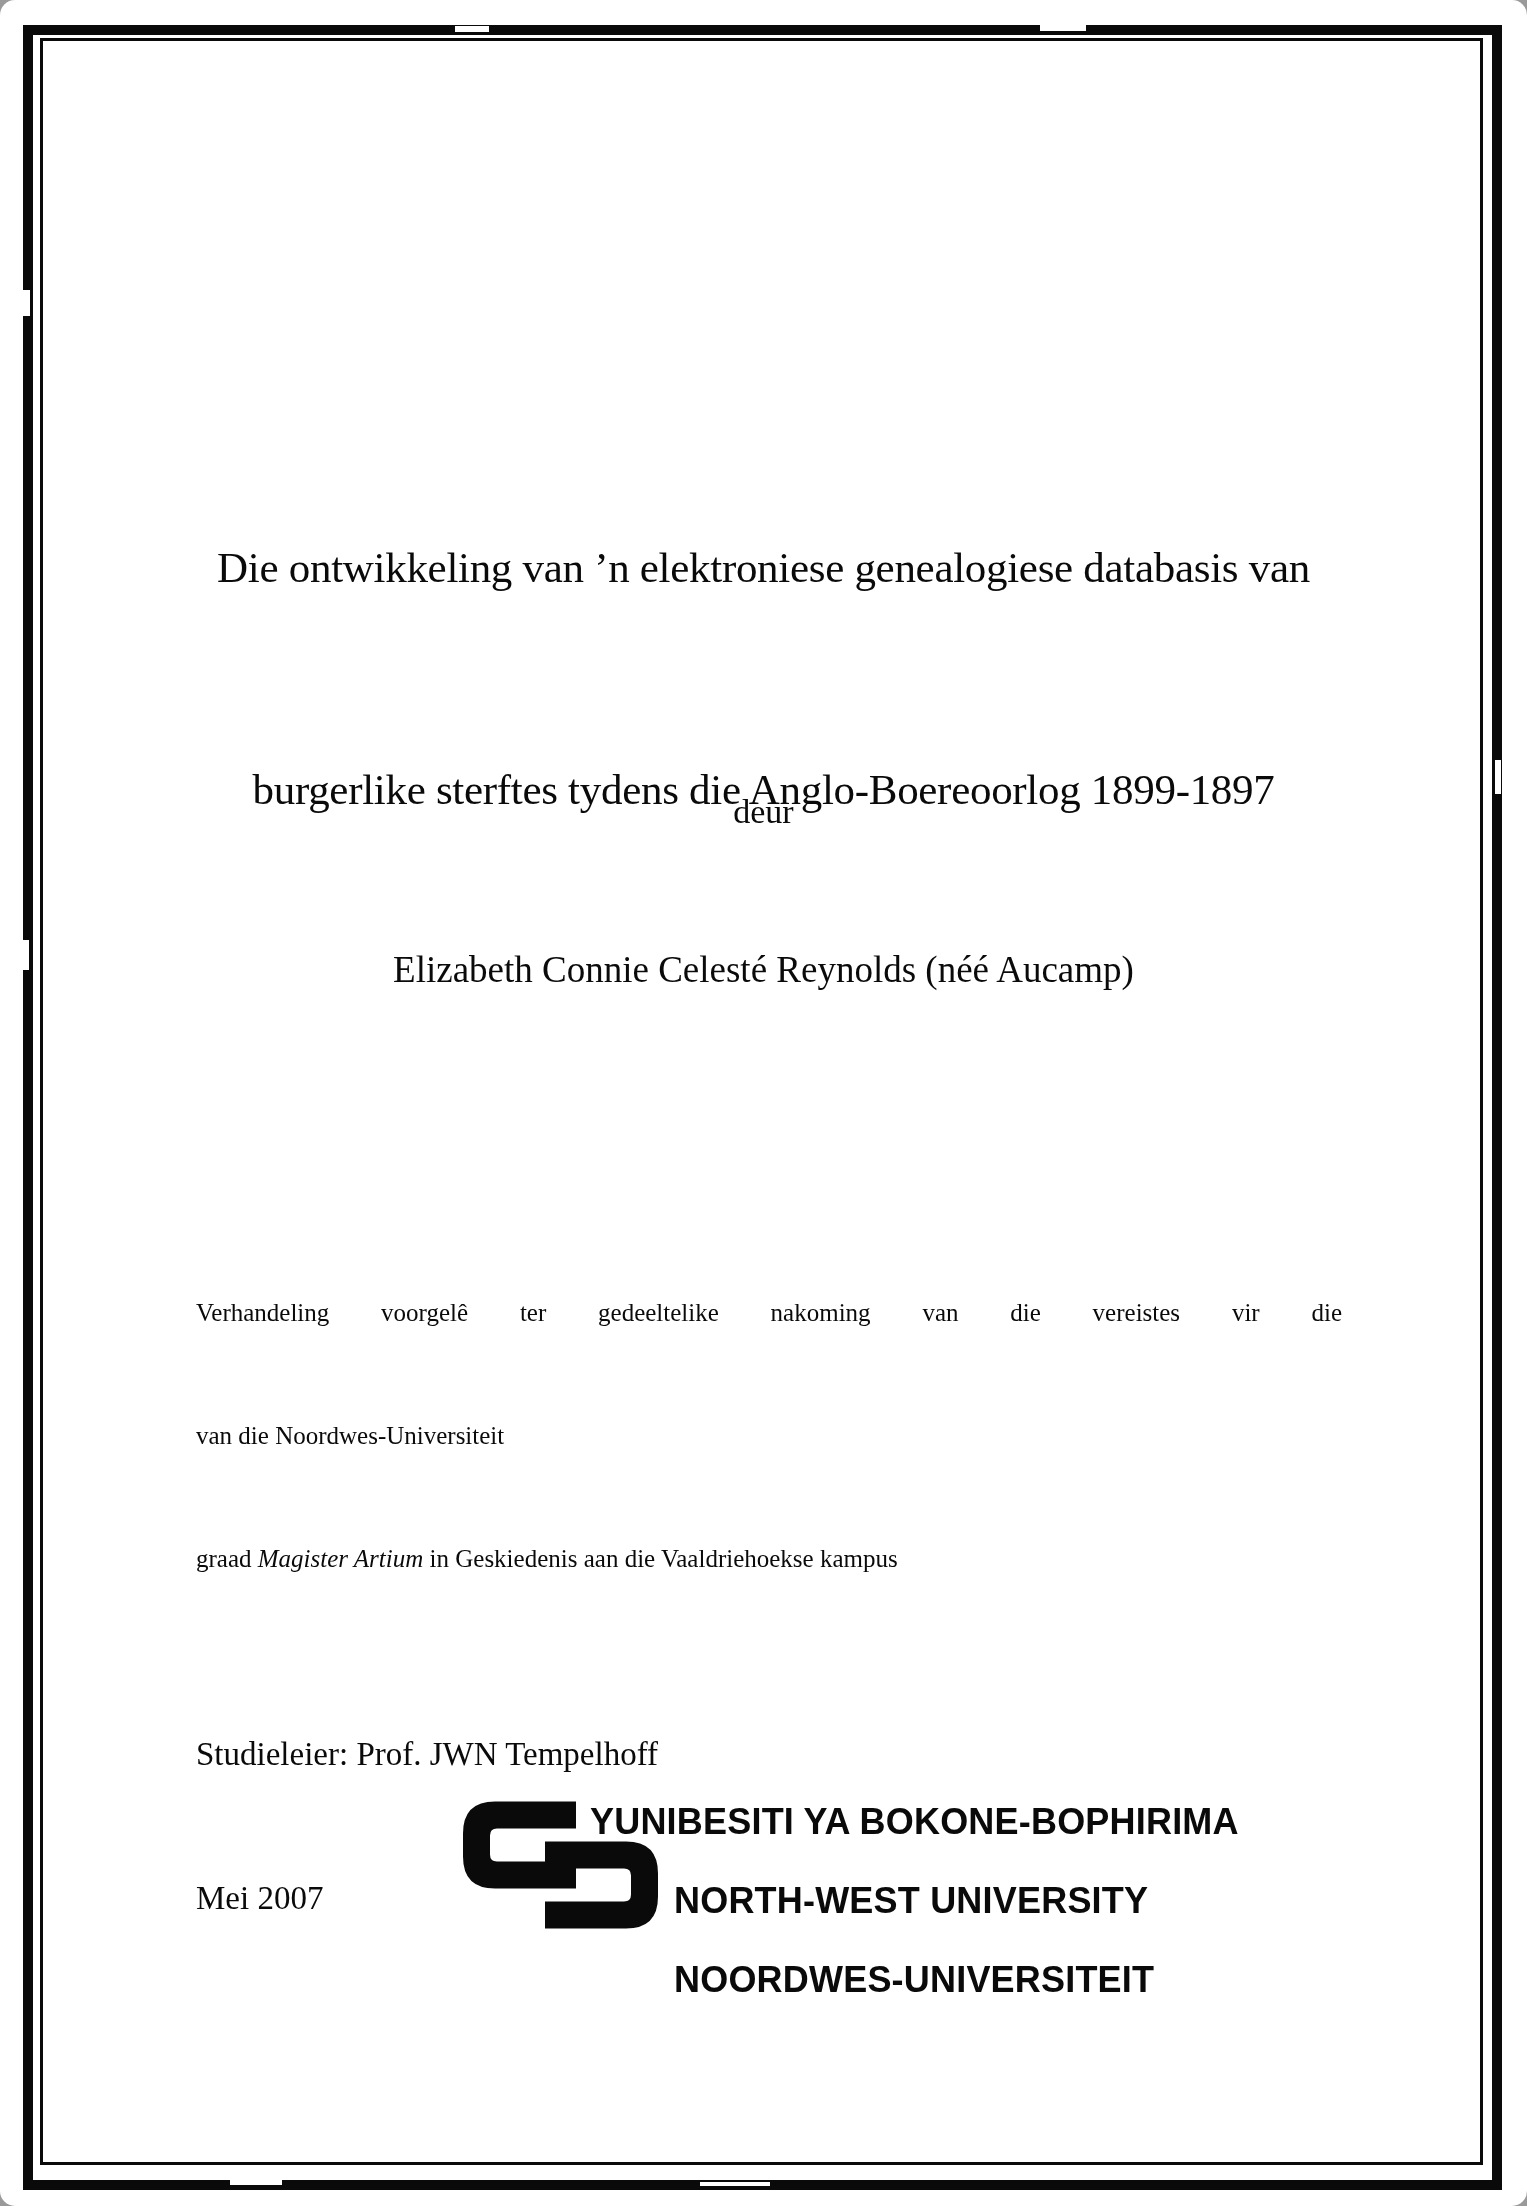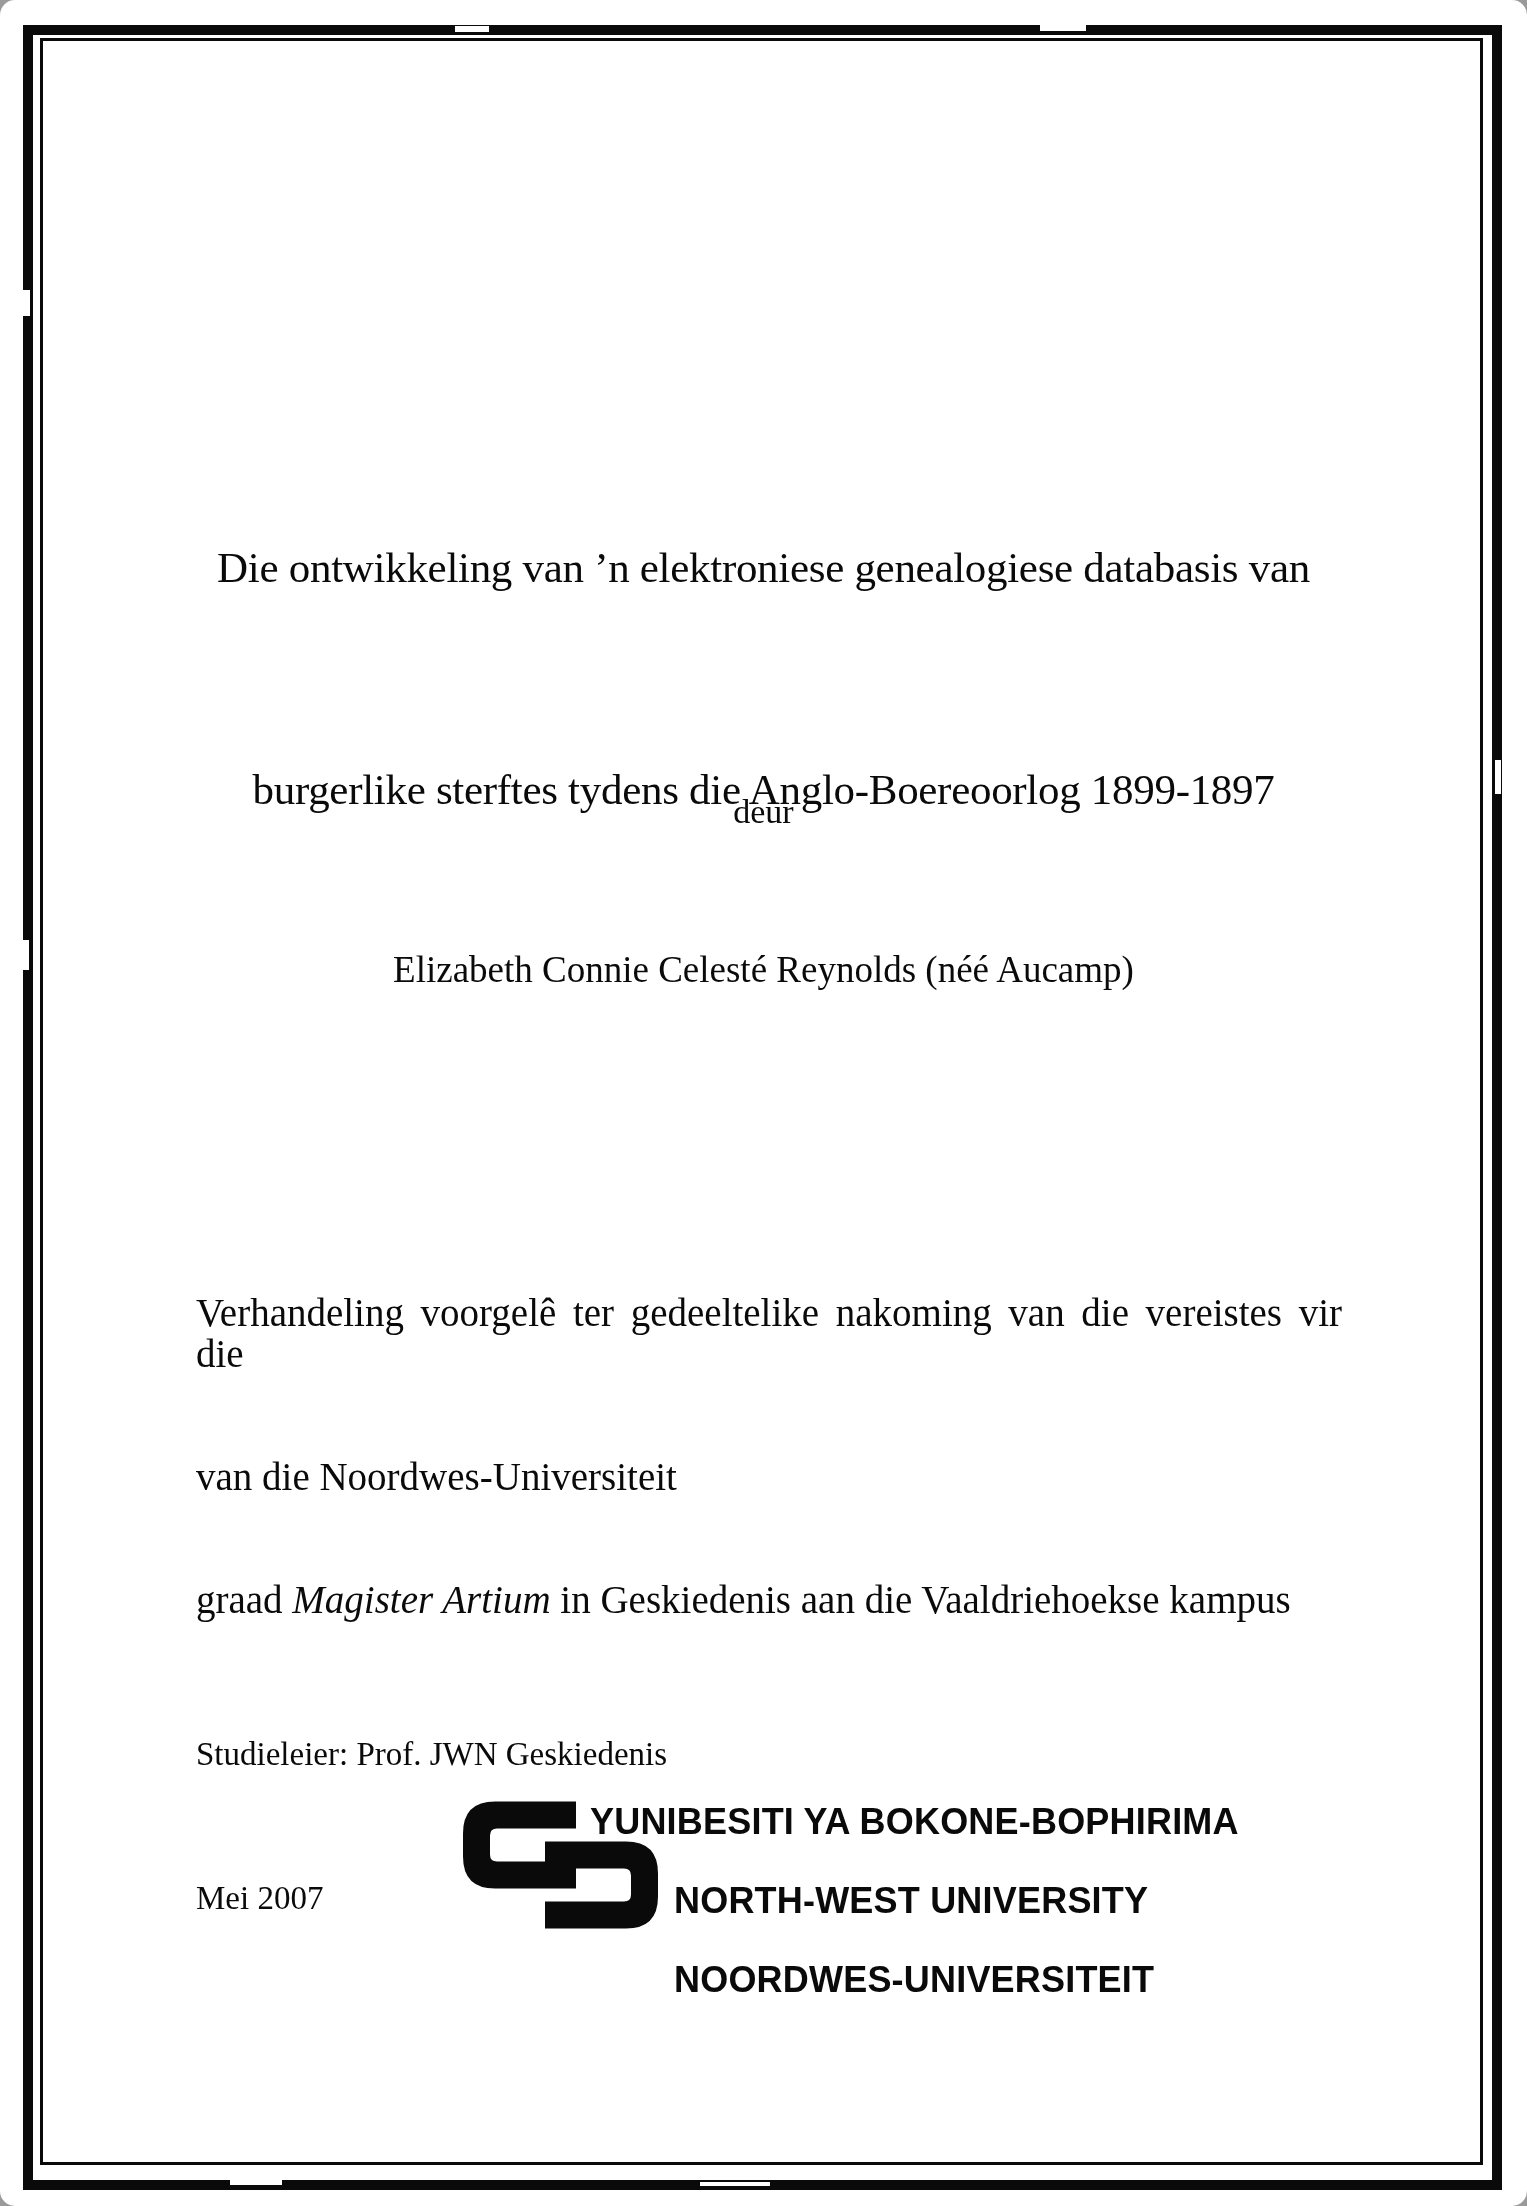--- a/index.html
+++ b/index.html
@@ -52,21 +52,21 @@
   }
   .author{
     top:948px;
     font-size:37px;
     line-height:44px;
   }
   .statement{
     top:1210px;
     left:196px;
     width:1146px;
-    font-size:39px;
+    font-size:25px;
     line-height:41px;
   }
   .statement .justified{
     text-align:justify;
     text-align-last:justify;
   }
   .statement .em{font-style:italic;}
   .supervisor-block{
     top:1634px;
     left:196px;
@@ -122,21 +122,21 @@
 
   <div class="txt center byline">deur</div>
 
   <div class="txt statement">
     <div class="justified">Verhandeling voorgelê ter gedeeltelike nakoming van die vereistes vir die</div>
     <div>van die Noordwes-Universiteit</div>
     <div><span>graad </span><span class="em">Magister Artium</span><span> in Geskiedenis aan die Vaaldriehoekse kampus</span></div>
   </div>
 
   <div class="txt supervisor-block">
-    <div>Studieleier: Prof. JWN Geskiedenis</div>
+    <div>Studieleier: Prof. JWN Tempelhoff</div>
     <div>Mei 2007</div>
   </div>
 
   <div class="logo">
     <svg class="logo-mark" viewBox="0 0 195 127" xmlns="http://www.w3.org/2000/svg">
 
       <path fill="var(--ink)" d="M 113 0 L 32 0 Q 0 0 0 32 L 0 55 Q 0 87 32 87 L 113 87 L 113 60 L 34 60 Q 27 60 27 53 L 27 34 Q 27 27 34 27 L 113 27 Z"></path>
 
       <path fill="var(--ink)" d="M 82 40 L 163 40 Q 195 40 195 72 L 195 95 Q 195 127 163 127 L 82 127 L 82 100 L 161 100 Q 168 100 168 93 L 168 74 Q 168 67 161 67 L 82 67 Z"></path>
     </svg>

